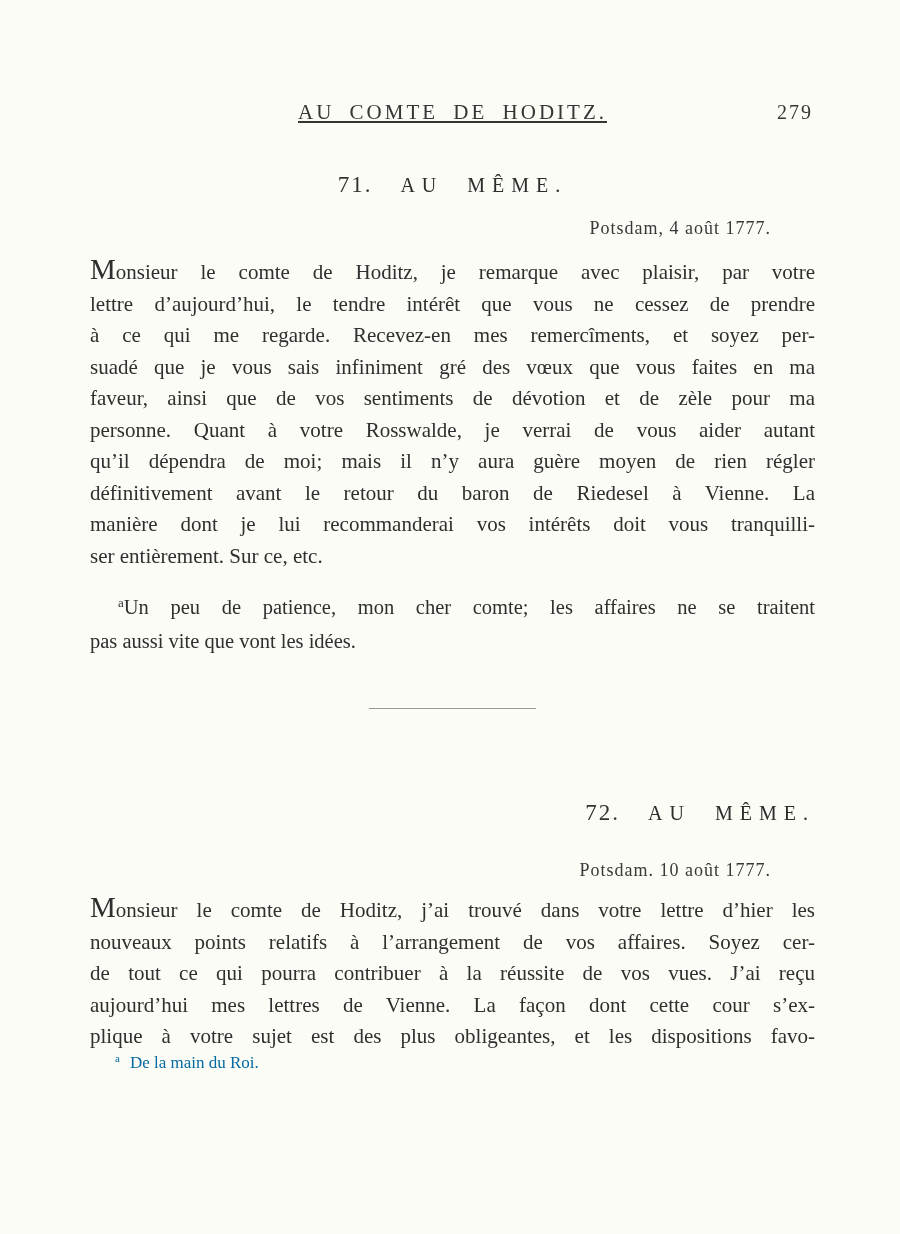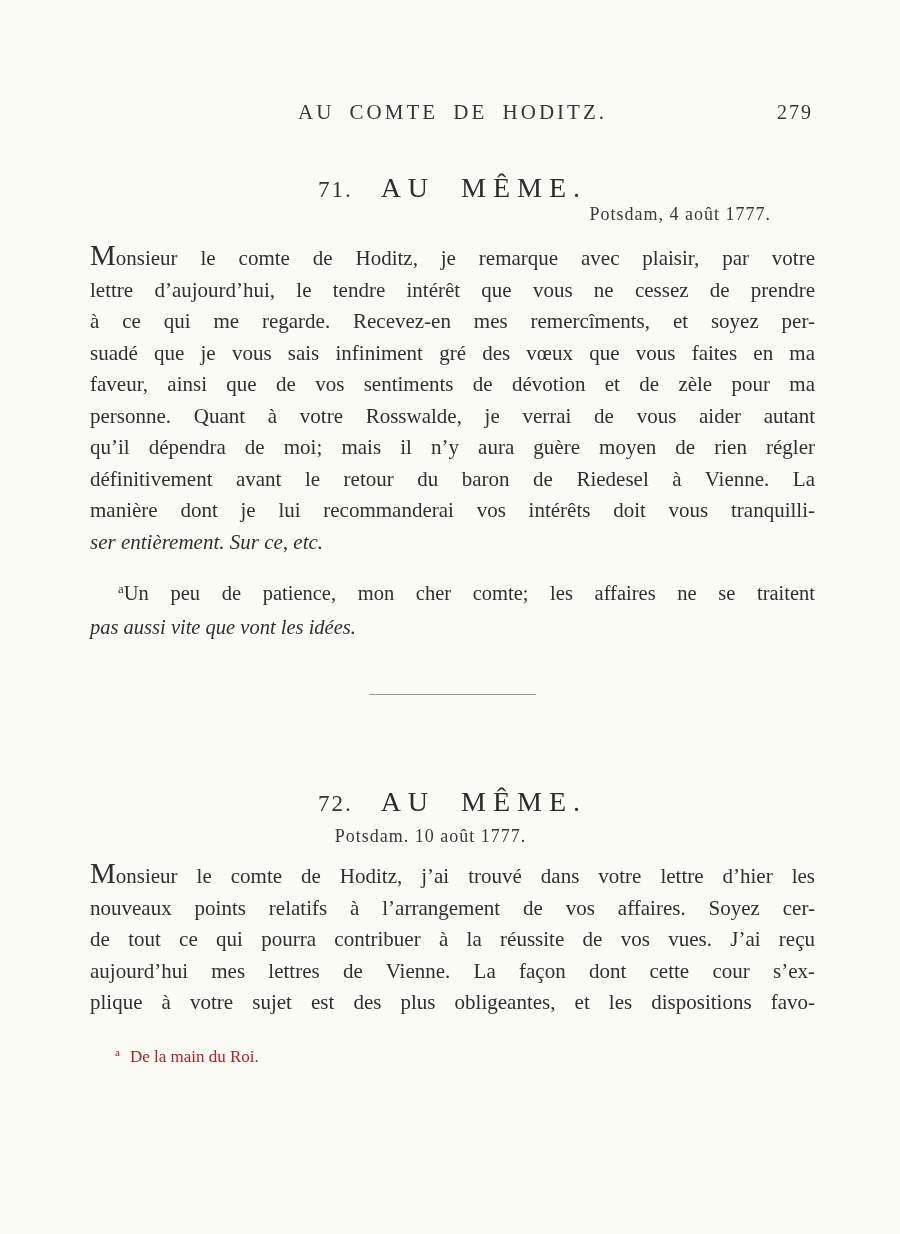--- a/index.html
+++ b/index.html
@@ -27,81 +27,82 @@
   }
   .running-head {
     position: absolute;
     left: 0;
     right: 0;
     text-align: center;
     font-size: 21px;
     letter-spacing: 3px;
     word-spacing: 7px;
     color: #353535;
+    text-decoration: underline;
   }
   .page-number {
     position: absolute;
     right: 2px;
     top: 1px;
     font-size: 20px;
     letter-spacing: 2px;
     color: #353535;
     text-align: center;
   }
   
   .letter-heading {
     margin-top: 46px;
     text-align: center;
     white-space: nowrap;
   }
   .letter-heading.second {
     margin-top: 91px;
+    text-align: right;
   }
   .letter-number {
     font-size: 23px;
     letter-spacing: 2px;
     margin-right: 28px;
     color: #333;
   }
   .letter-title {
-    font-size: 28px;
+    font-size: 20px;
     letter-spacing: 7px;
     word-spacing: 12px;
     color: #2c2c2c;
   }
   
   .dateline {
+    margin-top: 20px;
     text-align: right;
     padding-right: 44px;
     font-size: 18px;
     letter-spacing: 1px;
     color: #383838;
   }
   .dateline.second {
-    margin-top: 8px;
-    text-align: center;
+    margin-top: 34px;
   }
   
   .letter-body {
     margin-top: 18px;
     font-size: 21px;
     line-height: 31.5px;
   }
   .letter-body.second {
     margin-top: 14px;
   }
   .line {
     text-align: justify;
     text-align-last: justify;
     white-space: normal;
   }
   .line.flush {
     text-align: right;
     text-align-last: left;
-    font-style: italic;
   }
   .drop-cap {
     font-size: 29px;
     line-height: 0;
   }
   
   .note-paragraph {
     margin-top: 20px;
     font-size: 20.5px;
     line-height: 31.5px;
@@ -117,24 +118,24 @@
   
   .section-divider {
     margin: 51px auto 0 auto;
     width: 167px;
     height: 0;
     border: none;
     border-top: 1px solid #9a9894;
   }
   
   .footnote {
-    margin-top: 28px;
+    margin-top: 0;
     padding-left: 25px;
     font-size: 17px;
-    color: #b91c1c;
+    color: #0369a1;
   }
   .footnote-marker {
     font-size: 11px;
     position: relative;
     top: -6px;
     margin-right: 10px;
   }
 </style>
 </head>
 <body>

